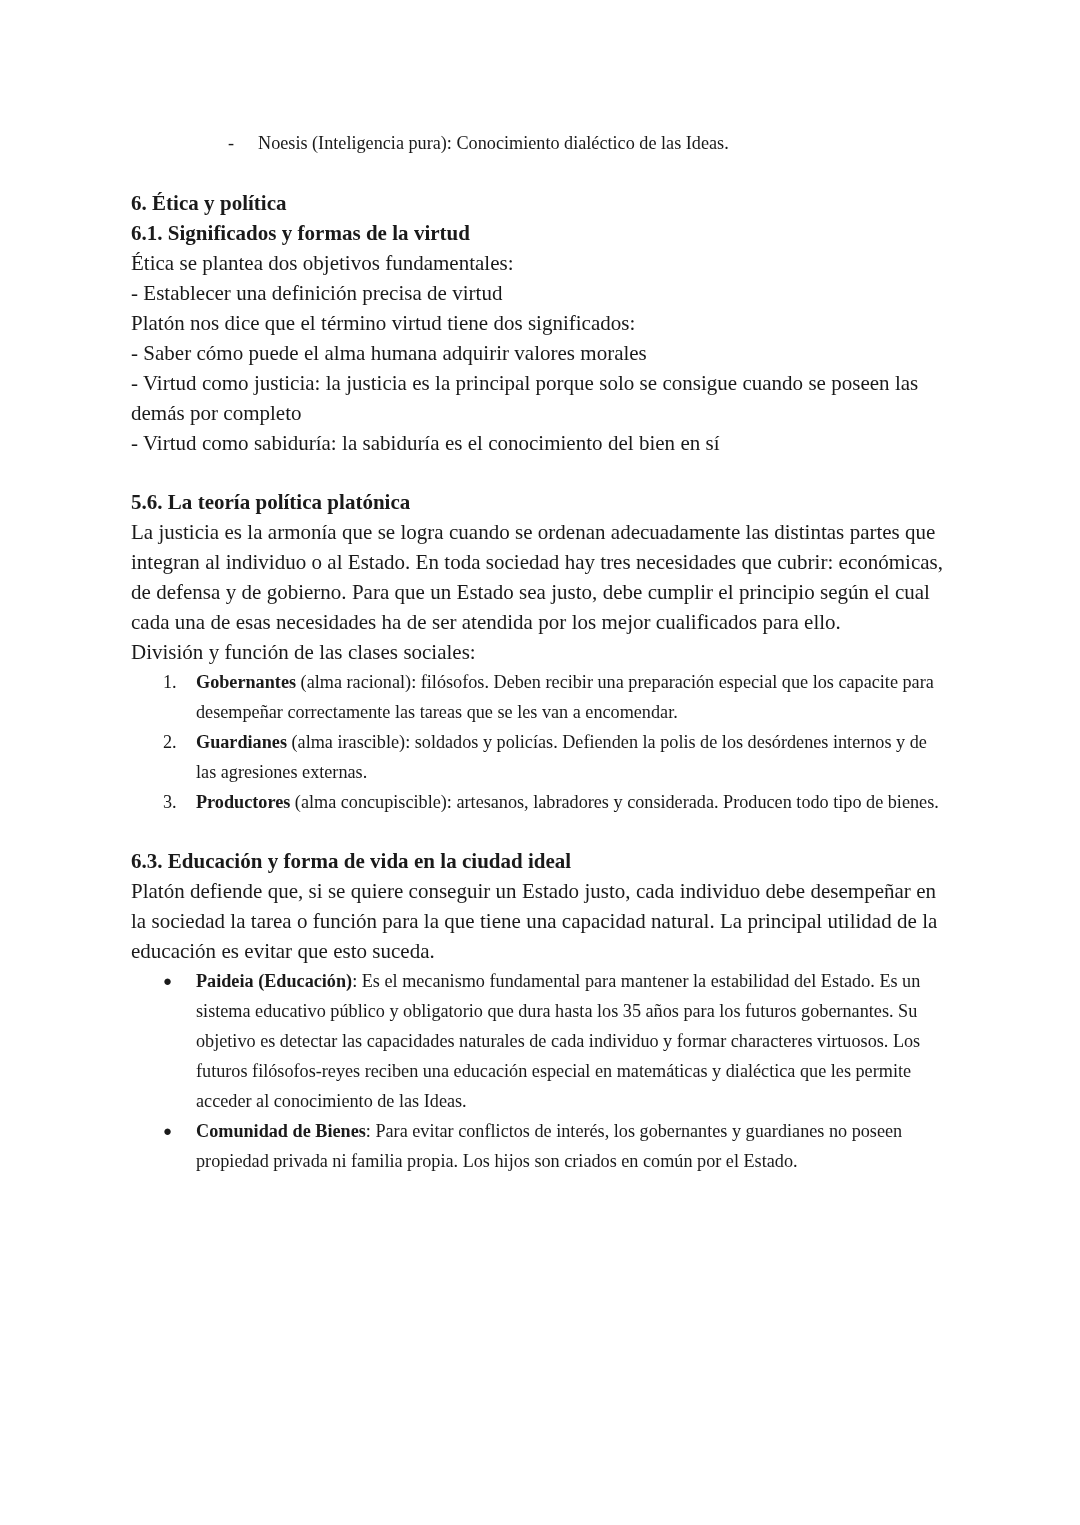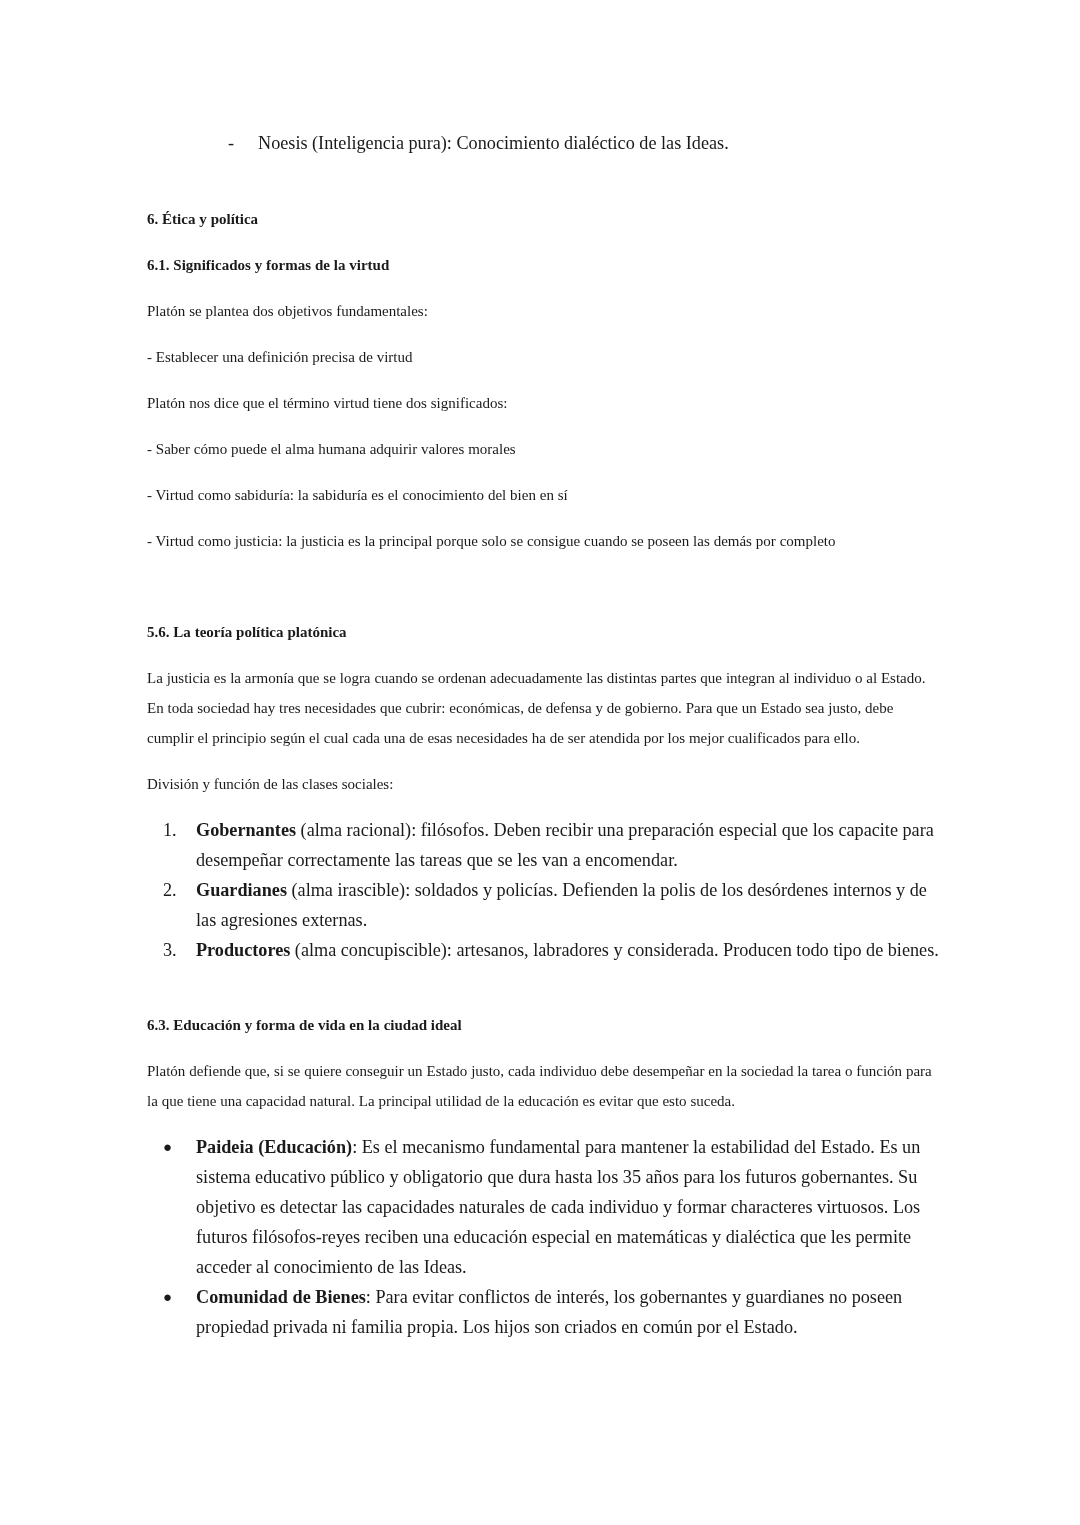--- a/index.html
+++ b/index.html
@@ -23,23 +23,23 @@
     left: 131px;
     top: 128px;
     width: 818px;
   }
 
   
   .line,
   .para,
   .heading,
   .subheading {
-    font-size: 15px;
+    font-size: 21px;
     line-height: 30px;
-    margin: 16px;
+    margin: 0;
     text-align: left;
     word-spacing: 0.1px;
   }
 
   
   .dash-item {
     display: flex;
     font-size: 18.2px;
     line-height: 30px;
     padding-left: 97px;
@@ -121,26 +121,26 @@
     <div class="dash-item">
       <span class="marker">-</span>
       <span class="txt">Noesis (Inteligencia pura): Conocimiento dialéctico de las Ideas.</span>
     </div>
 
     <div class="gap-lg"></div>
 
     <div class="heading">6. Ética y política</div>
 
     <div class="subheading">6.1. Significados y formas de la virtud</div>
-    <div class="para">Platón se plantea dos objetivos fundamentales:</div>
+    <div class="para">Ética se plantea dos objetivos fundamentales:</div>
     <div class="para">- Establecer una definición precisa de virtud</div>
     <div class="para">Platón nos dice que el término virtud tiene dos significados:</div>
     <div class="para">- Saber cómo puede el alma humana adquirir valores morales</div>
+    <div class="para">- Virtud como justicia: la justicia es la principal porque solo se consigue cuando se poseen las demás por completo</div>
     <div class="para">- Virtud como sabiduría: la sabiduría es el conocimiento del bien en sí</div>
-    <div class="para">- Virtud como justicia: la justicia es la principal porque solo se consigue cuando se poseen las demás por completo</div>
 
     <div class="gap-md"></div>
 
     <div class="subheading">5.6. La teoría política platónica</div>
     <div class="para">La justicia es la armonía que se logra cuando se ordenan adecuadamente las distintas partes que integran al individuo o al Estado. En toda sociedad hay tres necesidades que cubrir: económicas, de defensa y de gobierno. Para que un Estado sea justo, debe cumplir el principio según el cual cada una de esas necesidades ha de ser atendida por los mejor cualificados para ello.</div>
     <div class="para">División y función de las clases sociales:</div>
 
     <ol class="num-list">
       <li>
         <span class="marker">1.</span>

